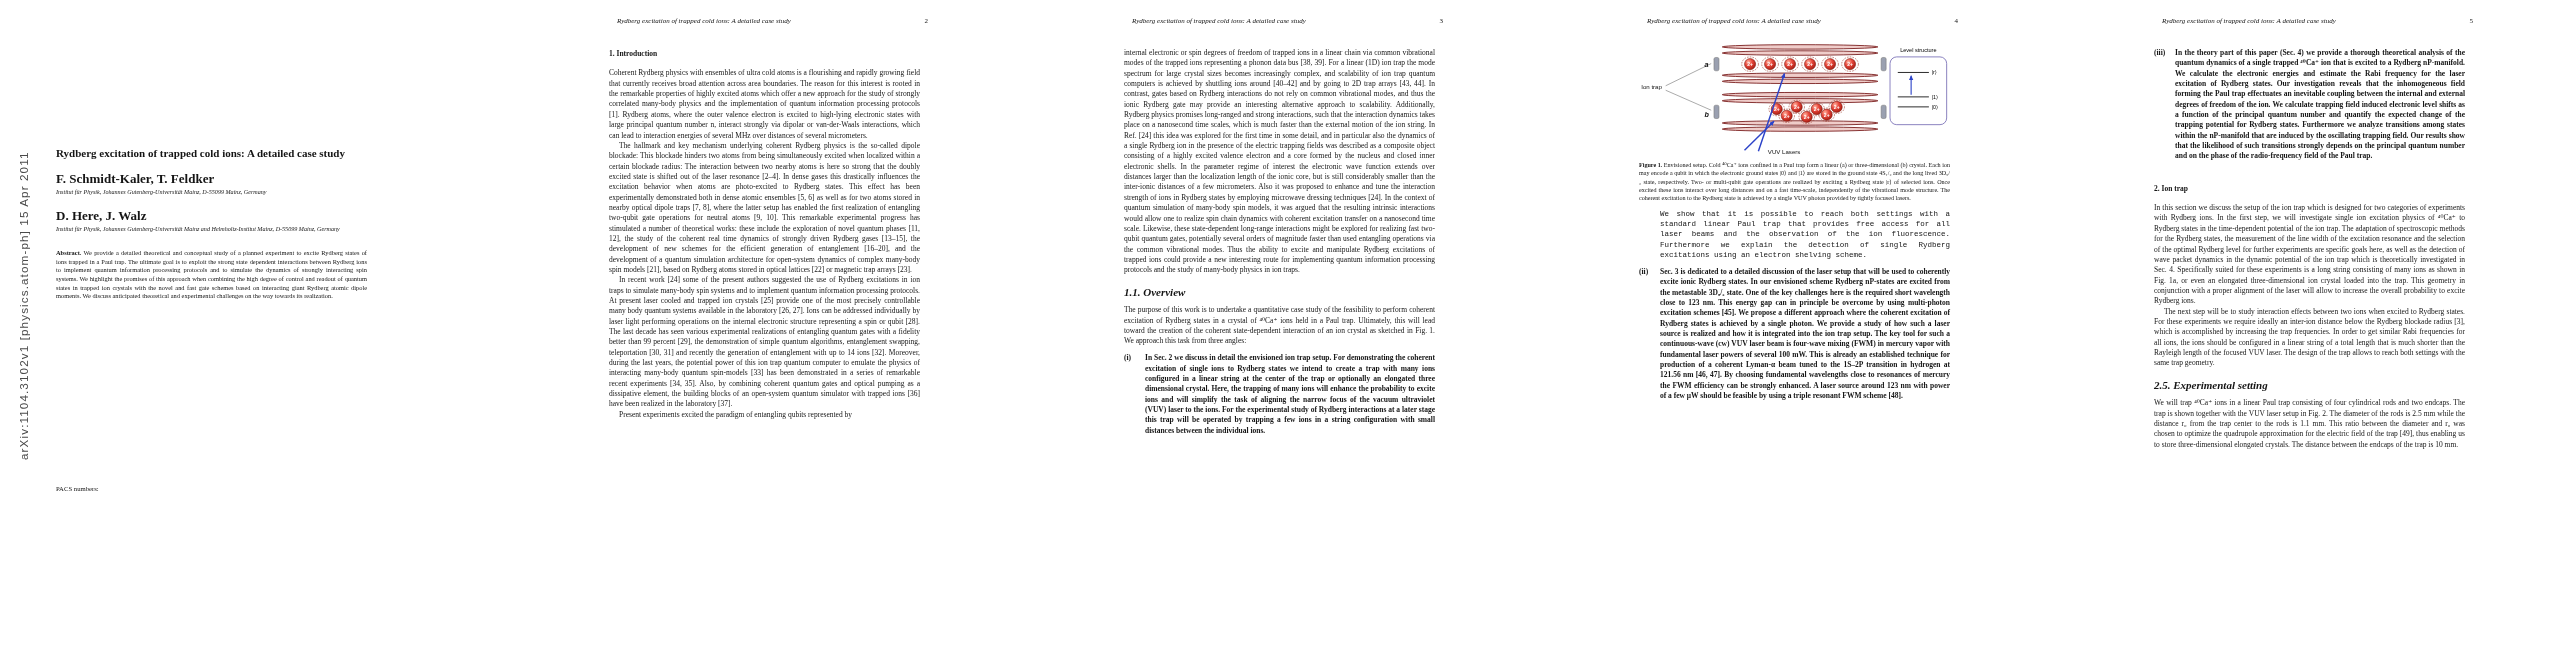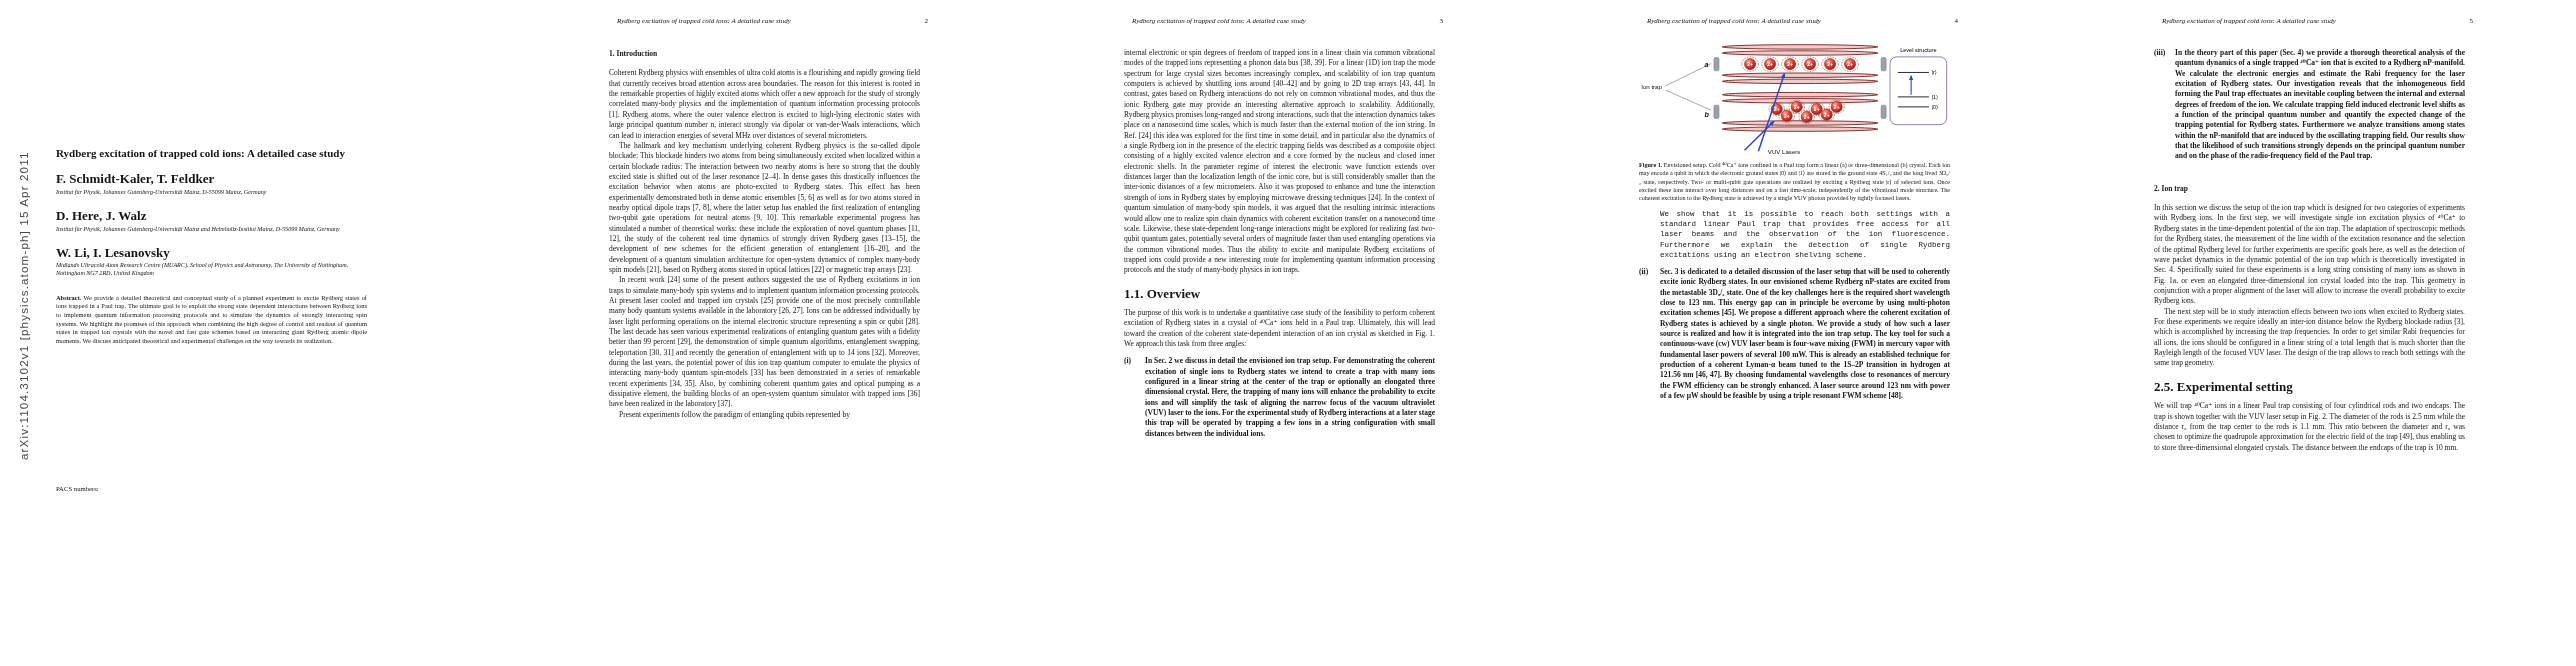--- a/index.html
+++ b/index.html
@@ -12,21 +12,21 @@
   .runhead { position:absolute; top:16.7px; left:102px; width:311px; display:flex; justify-content:space-between; font-size:7px; }
   .rh-title { font-style:italic; }
   .rh-num { font-style:normal; }
 
   
   .body-col { position:absolute; top:48px; left:94px; width:311px; font-size:7.5px; line-height:1.38; text-align:justify; hyphens:none; }
   .body-col p { text-align:justify; }
   p.ind { text-indent:10px; }
   .sec-heading { font-weight:bold; font-size:7.5px; margin:1.1px 0 9px 0; }
   .sec-heading.mid { margin-top:22px; }
-  .subsec-heading { font-size:13px; margin:9px 0 5.6px 0; }
+  .subsec-heading { font-style:italic; font-size:11px; margin:9px 0 5.6px 0; }
   .item { display:flex; margin-top:6.7px;font-weight:bold; }
   .item-label { flex:0 0 21px; }
   .item-body { flex:1; text-align:justify; }
   .item-cont { margin-left:21px; margin-top:6.7px;font-family:Liberation Mono, monospace; }
 
   
   .arxiv-stamp { position:absolute; left:16.7px; top:460px; transform-origin:0 0; transform:rotate(-90deg);
                  font-family:"Liberation Sans","DejaVu Sans",sans-serif; font-size:11.7px; letter-spacing:1.1px;
                  color:#4a4a4a; white-space:nowrap; }
   .p1-col { position:absolute; left:56px; top:146px; width:339px; }
@@ -56,44 +56,40 @@
       <h1 class="p1-title">Rydberg excitation of trapped cold ions: A detailed case study</h1>
 
       <div class="author-block">
         <div class="author-names">F. Schmidt-Kaler, T. Feldker</div>
         <div class="author-affil">Institut für Physik, Johannes Gutenberg-Universität Mainz, D-55099 Mainz, Germany</div>
       </div>
       <div class="author-block">
         <div class="author-names">D. Here, J. Walz</div>
         <div class="author-affil">Institut für Physik, Johannes Gutenberg-Universität Mainz and Helmholtz-Institut Mainz, D-55099 Mainz, Germany</div>
       </div>
-      <div class="author-block">
-        <div class="author-names">W. Li, I. Lesanovsky</div>
-        <div class="author-affil">Midlands Ultracold Atom Research Centre (MUARC), School of Physics and Astronomy, The University of Nottingham, Nottingham NG7 2RD, United Kingdom</div>
-      </div>
 
       <p class="abstract">
         <b>Abstract.</b>
         <span>We provide a detailed theoretical and conceptual study of a planned experiment to excite Rydberg states of ions trapped in a Paul trap. The ultimate goal is to exploit the strong state dependent interactions between Rydberg ions to implement quantum information processing protocols and to simulate the dynamics of strongly interacting spin systems. We highlight the promises of this approach when combining the high degree of control and readout of quantum states in trapped ion crystals with the novel and fast gate schemes based on interacting giant Rydberg atomic dipole moments. We discuss anticipated theoretical and experimental challenges on the way towards its realization.</span>
       </p>
     </div>
     <div class="pacs">PACS numbers:</div>
   </section>
 
   <section class="page">
     <header class="runhead">
       <span class="rh-title">Rydberg excitation of trapped cold ions: A detailed case study</span>
       <span class="rh-num">2</span>
     </header>
     <div class="body-col">
       <h2 class="sec-heading">1. Introduction</h2>
       <p>Coherent Rydberg physics with ensembles of ultra cold atoms is a flourishing and rapidly growing field that currently receives broad attention across area boundaries. The reason for this interest is rooted in the remarkable properties of highly excited atoms which offer a new approach for the study of strongly correlated many-body physics and the implementation of quantum information processing protocols [1]. Rydberg atoms, where the outer valence electron is excited to high-lying electronic states with large principal quantum number n, interact strongly via dipolar or van-der-Waals interactions, which can lead to interaction energies of several MHz over distances of several micrometers.</p>
       <p class="ind">The hallmark and key mechanism underlying coherent Rydberg physics is the so-called dipole blockade: This blockade hinders two atoms from being simultaneously excited when localized within a certain blockade radius: The interaction between two nearby atoms is here so strong that the doubly excited state is shifted out of the laser resonance [2–4]. In dense gases this drastically influences the excitation behavior when atoms are photo-excited to Rydberg states. This effect has been experimentally demonstrated both in dense atomic ensembles [5, 6] as well as for two atoms stored in nearby optical dipole traps [7, 8], where the latter setup has enabled the first realization of entangling two-qubit gate operations for neutral atoms [9, 10]. This remarkable experimental progress has stimulated a number of theoretical works: these include the exploration of novel quantum phases [11, 12], the study of the coherent real time dynamics of strongly driven Rydberg gases [13–15], the development of new schemes for the efficient generation of entanglement [16–20], and the development of a quantum simulation architecture for open-system dynamics of complex many-body spin models [21], based on Rydberg atoms stored in optical lattices [22] or magnetic trap arrays [23].</p>
       <p class="ind">In recent work [24] some of the present authors suggested the use of Rydberg excitations in ion traps to simulate many-body spin systems and to implement quantum information processing protocols. At present laser cooled and trapped ion crystals [25] provide one of the most precisely controllable many body quantum systems available in the laboratory [26, 27]. Ions can be addressed individually by laser light performing operations on the internal electronic structure representing a spin or qubit [28]. The last decade has seen various experimental realizations of entangling quantum gates with a fidelity better than 99 percent [29], the demonstration of simple quantum algorithms, entanglement swapping, teleportation [30, 31] and recently the generation of entanglement with up to 14 ions [32]. Moreover, during the last years, the potential power of this ion trap quantum computer to emulate the physics of interacting many-body quantum spin-models [33] has been demonstrated in a series of remarkable recent experiments [34, 35]. Also, by combining coherent quantum gates and optical pumping as a dissipative element, the building blocks of an open-system quantum simulator with trapped ions [36] have been realized in the laboratory [37].</p>
-      <p class="ind">Present experiments follow the paradigm of entangling qubits represented by</p>
+      <p class="ind">Present experiments excited the paradigm of entangling qubits represented by</p>
     </div>
   </section>
 
   <section class="page">
     <header class="runhead">
       <span class="rh-title">Rydberg excitation of trapped cold ions: A detailed case study</span>
       <span class="rh-num">3</span>
     </header>
     <div class="body-col">
       <p>internal electronic or spin degrees of freedom of trapped ions in a linear chain via common vibrational modes of the trapped ions representing a phonon data bus [38, 39]. For a linear (1D) ion trap the mode spectrum for large crystal sizes becomes increasingly complex, and scalability of ion trap quantum computers is achieved by shuttling ions around [40–42] and by going to 2D trap arrays [43, 44]. In contrast, gates based on Rydberg interactions do not rely on common vibrational modes, and thus the ionic Rydberg gate may provide an interesting alternative approach to scalability. Additionally, Rydberg physics promises long-ranged and strong interactions, such that the interaction dynamics takes place on a nanosecond time scales, which is much faster than the external motion of the ion string. In Ref. [24] this idea was explored for the first time in some detail, and in particular also the dynamics of a single Rydberg ion in the presence of the electric trapping fields was described as a composite object consisting of a highly excited valence electron and a core formed by the nucleus and closed inner electronic shells. In the parameter regime of interest the electronic wave function extends over distances larger than the localization length of the ionic core, but is still considerably smaller than the inter-ionic distances of a few micrometers. Also it was proposed to enhance and tune the interaction strength of ions in Rydberg states by employing microwave dressing techniques [24]. In the context of quantum simulation of many-body spin models, it was argued that the resulting intrinsic interactions would allow one to realize spin chain dynamics with coherent excitation transfer on a nanosecond time scale. Likewise, these state-dependent long-range interactions might be explored for realizing fast two-qubit quantum gates, potentially several orders of magnitude faster than used entangling operations via the common vibrational modes. Thus the ability to excite and manipulate Rydberg excitations of trapped ions could provide a new interesting route for implementing quantum information processing protocols and the study of many-body physics in ion traps.</p>

